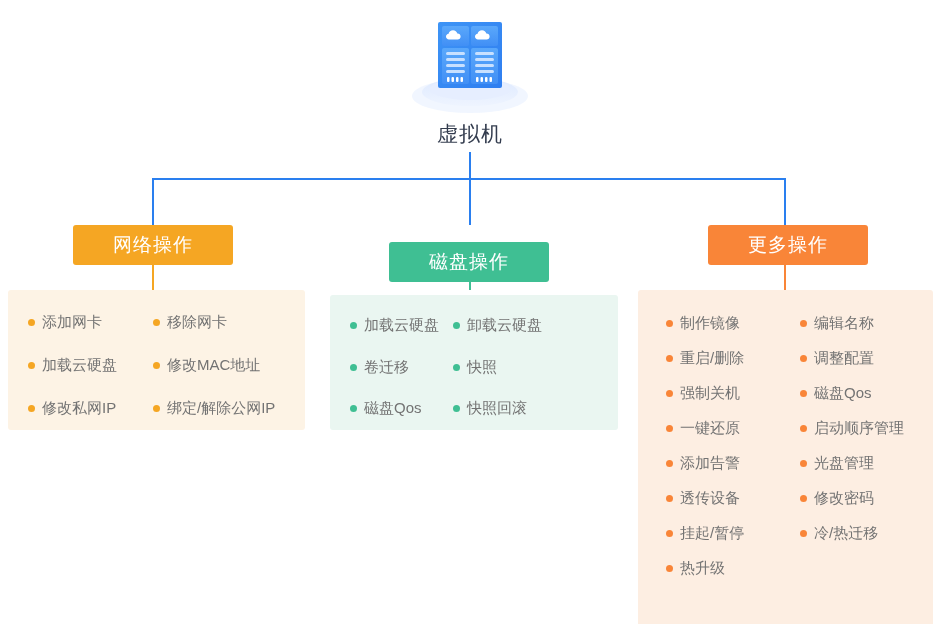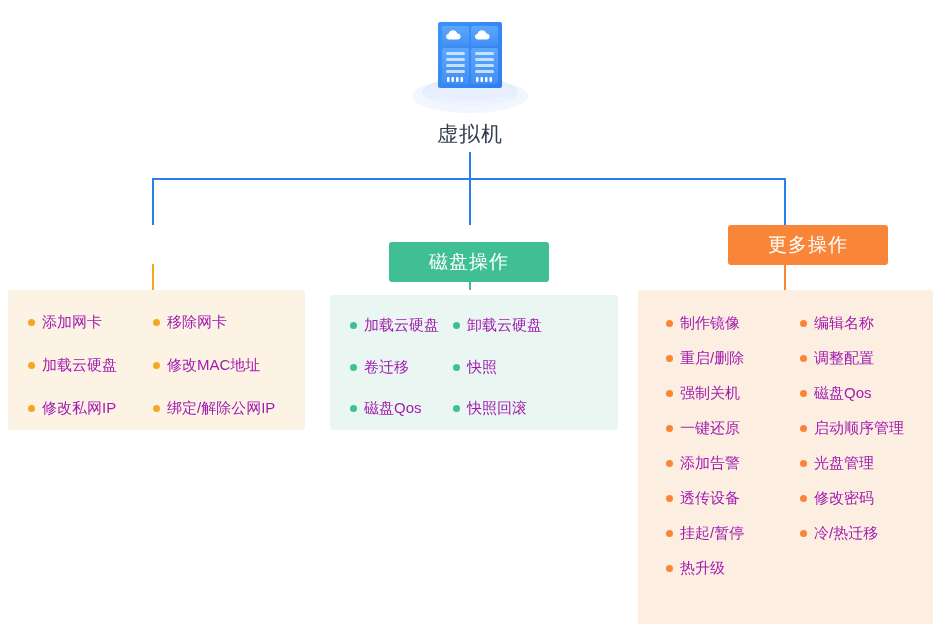--- a/index.html
+++ b/index.html
@@ -77,21 +77,21 @@
     left: 0; top: 0;
     width: 100%;
     height: 100%;
   }
   .panel-item {
     position: absolute;
     display: flex;
     align-items: center;
     white-space: nowrap;
     font-size: 15px;
-    color: #a21caf;
+    color: #737373;
     line-height: 20px;
   }
   .bullet {
     width: 7px;
     height: 7px;
     border-radius: 50%;
     margin-right: 7px;
     flex: 0 0 auto;
   }
   .item-label { display: inline-block; }
@@ -159,20 +159,23 @@
   <div class="conn conn-v" style="left:469px; top:152px; height:28px;"></div>
   <div class="conn conn-h" style="left:152px; top:178px; width:634px;"></div>
   <div class="conn conn-v" style="left:152px; top:178px; height:47px;"></div>
   <div class="conn conn-v" style="left:469px; top:178px; height:47px;"></div>
   <div class="conn conn-v" style="left:784px; top:178px; height:47px;"></div>
 
   <div class="conn conn-v" style="left:152px; top:264px; height:26px; background:#f5a623;"></div>
   <div class="conn conn-v" style="left:469px; top:264px; height:26px; background:#3fbf93;"></div>
   <div class="conn conn-v" style="left:784px; top:264px; height:26px; background:#f98538;"></div>
 
+  <div class="cat-header" style="left:73px; top:225px; width:160px; background:#f5a623;">
+    <span>网络操作</span>
+  </div>
   <div class="panel" style="left:8px; top:290px; width:297px; height:140px; background:#fdf3e5;">
     <div class="panel-grid">
       <div class="panel-item" style="left:20px; top:22px;">
         <span class="bullet" style="background:#f5a623;"></span>
         <span class="item-label">添加网卡</span>
       </div>
       <div class="panel-item" style="left:20px; top:65px;">
         <span class="bullet" style="background:#f5a623;"></span>
         <span class="item-label">加载云硬盘</span>
       </div>
@@ -222,21 +225,21 @@
         <span class="bullet" style="background:#3fbf93;"></span>
         <span class="item-label">快照</span>
       </div>
       <div class="panel-item" style="left:123px; top:103px;">
         <span class="bullet" style="background:#3fbf93;"></span>
         <span class="item-label">快照回滚</span>
       </div>
     </div>
   </div>
 
-  <div class="cat-header" style="left:728px; top:225px; width:160px; background:#f98538;">
+  <div class="cat-header" style="left:708px; top:225px; width:160px; background:#f98538;">
     <span>更多操作</span>
   </div>
   <div class="panel" style="left:638px; top:290px; width:295px; height:348px; background:#fdeee2;">
     <div class="panel-grid">
 
       <div class="panel-item" style="left:28px; top:23px;">
         <span class="bullet" style="background:#f98538;"></span>
         <span class="item-label">制作镜像</span>
       </div>
       <div class="panel-item" style="left:28px; top:58px;">

